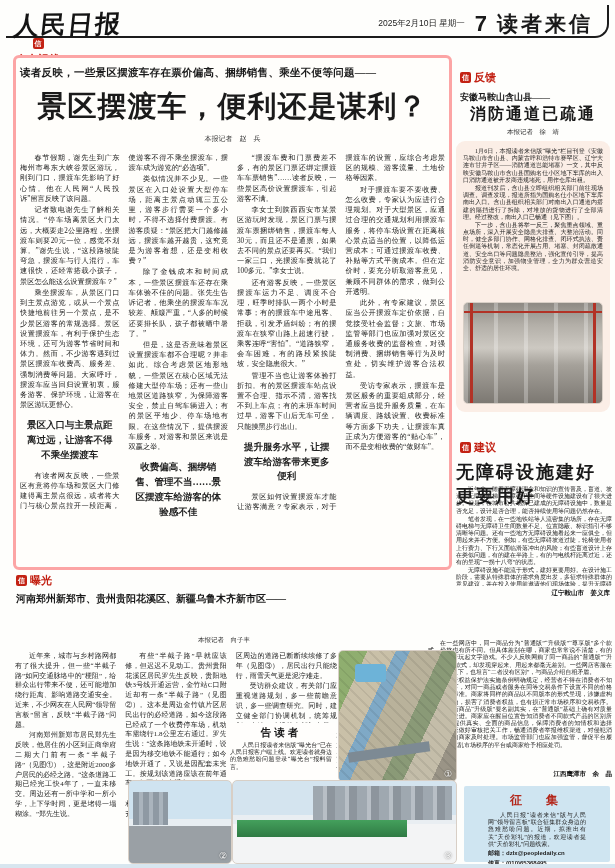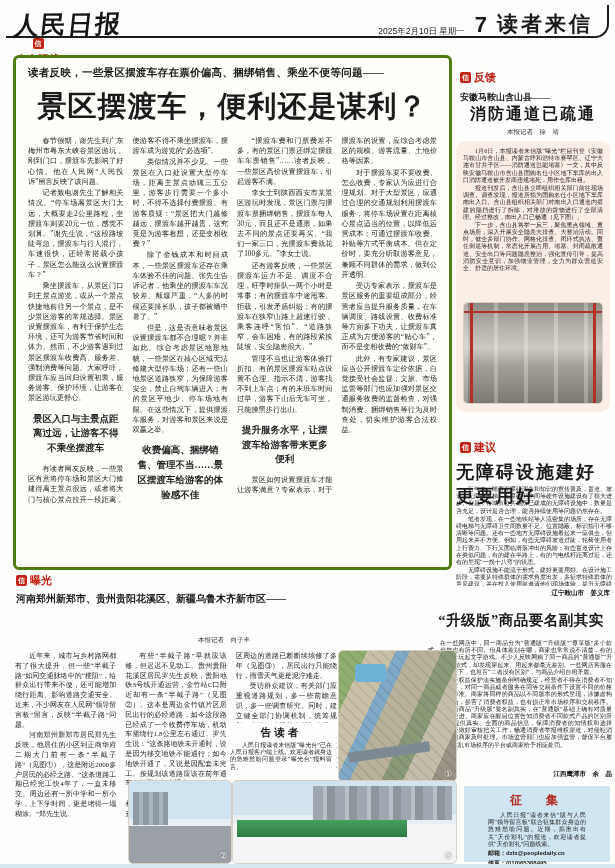--- a/index.html
+++ b/index.html
@@ -6,33 +6,33 @@
   .page{position:relative;width:615px;height:868px;margin:0 auto;background:#fefefc;
         font-family:"Liberation Serif", serif;color:#1a1a1a;overflow:hidden;
         box-shadow:0 0 6px rgba(0,0,0,.25);}
   
   .hdr-rule{position:absolute;left:6px;top:5px;width:601px;height:31px;
             border-bottom:2px solid #1c1c1c;border-right:2px solid #1c1c1c;
             border-bottom-right-radius:14px;}
   .mast{position:absolute;left:14px;top:8px;font-family:"DejaVu Serif",serif;
         font-weight:bold;font-size:25px;transform:skewX(-7deg) rotate(-1deg);
         letter-spacing:2px;color:#141414;}
-  .hdr-right{position:absolute;right:22px;top:10px;display:flex;align-items:flex-end;gap:10px;}
+  .hdr-right{position:absolute;right:22px;top:10px;display:flex;align-items:center;gap:10px;}
   .hdr-date{font-size:8.5px;color:#222;font-family:"Liberation Sans",sans-serif;}
   .hdr-pagenum{font-size:22px;font-weight:bold;font-family:"Liberation Sans",sans-serif;}
   .hdr-pagename{font-size:21px;font-weight:bold;letter-spacing:3px;}
   
   .slabel{position:absolute;display:flex;align-items:center;gap:3px;color:#c32214;
           font-weight:bold;font-size:11px;font-family:"Liberation Sans",sans-serif;}
   .badge{display:inline-flex;align-items:center;justify-content:center;width:11px;height:11px;
          background:#c32214;color:#fff;font-size:7px;border-radius:2px;font-weight:bold;}
   
   .redbox{position:absolute;left:13px;top:55px;width:439px;height:515px;
-          border:3px solid #4d7c0f;border-radius:6px;box-sizing:border-box;
-          padding:8px 12px;background:#fffefb;}
+          border:3px solid #fca5a5;border-radius:6px;box-sizing:border-box;
+          padding:8px 4px;background:#fffefb;}
   .kicker-main{font-size:10.5px;font-weight:bold;letter-spacing:.3px;}
   .headline-main{font-size:29px;font-weight:bold;text-align:center;letter-spacing:1px;margin-top:7px;}
   .byline{font-size:7px;text-align:center;color:#333;margin-top:7px;}
   .mainbody{margin-top:9px;height:408px;overflow:hidden;
             column-count:4;column-gap:9px;
             font-size:7.2px;line-height:1.42;text-align:justify;color:#222;}
   .bp{margin:0 0 1px;text-indent:2em;}
   .bp.h{font-weight:bold;text-align:center;text-indent:0;font-size:9.5px;line-height:1.55;
         margin:8px 3px;break-inside:avoid;}
   
@@ -118,40 +118,41 @@
   </div>
 
   <div class="slabel" style="left:16px;top:38px;flex-direction:column;">
     <span class="badge">信</span>
     <span>金台视线</span>
   </div>
 
   <div class="redbox">
     <div class="kicker-main">读者反映，一些景区摆渡车存在票价偏高、捆绑销售、乘坐不便等问题——</div>
     <div class="headline-main">景区摆渡车，便利还是谋利？</div>
+    <div class="byline">本报记者　赵　兵</div>
     <div class="mainbody">
 
     <p class="bp p">春节假期，谢先生到广东梅州市粤东大峡谷景区游玩，刚到门口，摆渡车先影响了好心情。他在人民网“人民投诉”留言反映了该问题。</p>
         <p class="bp p">记者致电谢先生了解相关情况。“停车场离景区大门太远，大概要走2公里路程，坐摆渡车则要20元一位，感觉不划算。”谢先生说，“这段路坡陡弯急，摆渡车与行人混行，车速很快，还经常搭载小孩子，景区怎么能这么设置摆渡车？”</p>
         <p class="bp p">乘坐摆渡车，从景区门口到主景点游览，或从一个景点快捷地前往另一个景点，是不少景区游客的常规选择。景区设置摆渡车，有利于保护生态环境，还可为游客节省时间和体力。然而，不少游客遇到过景区摆渡车收费高、服务差、强制消费等问题。大家呼吁，摆渡车应当回归设置初衷，服务游客、保护环境，让游客在景区游玩更舒心。</p>
         <p class="bp h">景区入口与主景点距离过远，让游客不得不乘坐摆渡车</p>
         <p class="bp p">有读者网友反映，一些景区有意将停车场和景区大门修建得离主景点很远，或者将大门与核心景点拉开一段距离，使游客不得不乘坐摆渡车，摆渡车成为游览的“必选项”。</p>
         <p class="bp p">类似情况并不少见。一些景区在入口处设置大型停车场，距离主景点动辄三五公里，游客步行需要一个多小时，不得不选择付费摆渡。有游客质疑：“景区把大门越修越远，摆渡车越开越贵，这究竟是为游客着想，还是变相收费？”</p>
         <p class="bp p">除了金钱成本和时间成本，一些景区摆渡车还存在乘车体验不佳的问题。张先生告诉记者，他乘坐的摆渡车车况较差、颠簸严重，“人多的时候还要排长队，孩子都被晒中暑了。”</p>
         <p class="bp p">但是，这是否意味着景区设置摆渡车都不合理呢？并非如此。综合考虑景区地形地貌，一些景区在核心区域无法修建大型停车场；还有一些山地景区道路狭窄，为保障游客安全，禁止自驾车辆进入；有的景区平地少、停车场地有限。在这些情况下，提供摆渡车服务，对游客和景区来说是双赢之举。</p>
         <p class="bp h">收费偏高、捆绑销售、管理不当……景区摆渡车给游客的体验感不佳</p>
         <p class="bp p">“摆渡车费和门票费差不多，有的景区门票还绑定摆渡车车票销售”……读者反映，一些景区高价设置摆渡车，引起游客不满。</p>
         <p class="bp p">李女士到陕西西安市某景区游玩时发现，景区门票与摆渡车票捆绑销售，摆渡车每人30元，而且还不是通票，如果去不同的景点还要再买。“我们一家三口，光摆渡车费就花了100多元。”李女士说。</p>
         <p class="bp p">还有游客反映，一些景区摆渡车运力不足、调度不合理，旺季时排队一两个小时是常事；有的摆渡车中途甩客、拒载，引发矛盾纠纷；有的摆渡车在狭窄山路上超速行驶，乘客连呼“害怕”。“道路狭窄，会车困难，有的路段紧挨陡坡，安全隐患很大。”</p>
         <p class="bp p">管理不当也让游客体验打折扣。有的景区摆渡车站点设置不合理、指示不清，游客找不到上车点；有的末班车时间过早，游客下山后无车可坐，只能摸黑步行出山。</p>
         <p class="bp h">提升服务水平，让摆渡车给游客带来更多便利</p>
         <p class="bp p">景区如何设置摆渡车才能让游客满意？专家表示，对于摆渡车的设置，应综合考虑景区的规模、游客流量、土地价格等因素。</p>
         <p class="bp p">对于摆渡车要不要收费、怎么收费，专家认为应进行合理规划。对于大型景区，应通过合理的交通规划利用摆渡车服务，将停车场设置在距离核心景点适当的位置，以降低运营成本；可通过摆渡车收费、补贴等方式平衡成本。但在定价时，要充分听取游客意见，兼顾不同群体的需求，做到公开透明。</p>
+        <p class="bp p">此外，有专家建议，景区应当公开摆渡车定价依据，自觉接受社会监督；文旅、市场监管等部门也应加强对景区交通服务收费的监督检查，对强制消费、捆绑销售等行为及时查处，切实维护游客合法权益。</p>
         <p class="bp p">受访专家表示，摆渡车是景区服务的重要组成部分，经营者应当提升服务质量，在车辆调度、路线设置、收费标准等方面多下功夫，让摆渡车真正成为方便游客的“贴心车”，而不是变相收费的“敛财车”。</p>
-        <p class="bp p">此外，有专家建议，景区应当公开摆渡车定价依据，自觉接受社会监督；文旅、市场监管等部门也应加强对景区交通服务收费的监督检查，对强制消费、捆绑销售等行为及时查处，切实维护游客合法权益。</p>
       </div>
   </div>
 
   <div class="slabel" style="left:460px;top:70px;align-items:center;">
     <span class="badge">信</span>
     <span>反馈</span>
   </div>
   <div class="fb-kicker">安徽马鞍山含山县——</div>
   <div class="fb-headline">消防通道已疏通</div>
   <div class="fb-byline">本报记者　徐　靖</div>
@@ -206,21 +207,20 @@
     <span class="marker">①</span>
   </div>
   <div class="photo photo-street">
     <span class="marker">②</span>
   </div>
   <div class="photo photo-snow">
     <div class="truck"></div>
     <span class="marker">③</span>
   </div>
 
-  <div class="up-headline">“升级版”商品要名副其实</div>
   <div class="up-body tinybody">
 
   <p class="bp p">在一些网店中，同一商品分为“普通版”“升级版”“尊享版”多个款式，价格也有所不同。但具体差别在哪，商家也常常说不清楚，有的还与消费者玩起文字游戏。不少人反映网购了同一商品的“普通版”“升级版”两种款式，却发现穿起来、用起来都毫无差别。一些网店客服在买家追问之下，也坦言“二者没有区别”，与商品介绍自相矛盾。</p>
       <p class="bp p">消费者权益保护法实施条例明确规定，经营者不得在消费者不知情的情况下，对同一商品或者服务在同等交易条件下设置不同的价格或者收费标准。商家将同样的商品以不同版本的形式呈现，涉嫌虚构差价的行为，损害了消费者权益，也有损正常市场秩序和交易秩序。因此，网店商品“升级版”要名副其实，在“普通版”基础上确有对质量或功能的改进。商家应在醒目位置告知消费者不同款式产品的区别所在，通过提供真实、全面的商品信息，保障消费者的知情权和选择权。平台应做好审核把关工作，畅通消费者举报维权渠道，对侵犯消费者权益的商家及时处理。市场监管部门也应加强监管，督促平台履责，对于扰乱市场秩序的平台或商家给予相应处罚。</p>
     </div>
   <div class="sig up-sig">江西鹰潭市　余　晶</div>
 
   <div class="solicit">
     <div class="solicit-title">征　集</div>
     <div class="tinybody" style="text-indent:2em;">人民日报“读者来信”版与人民网“领导留言板”联合征集群众身边的急难愁盼问题。近期，拟推出有关“天价彩礼”的报道，欢迎读者提供“天价彩礼”问题线索。</div>

